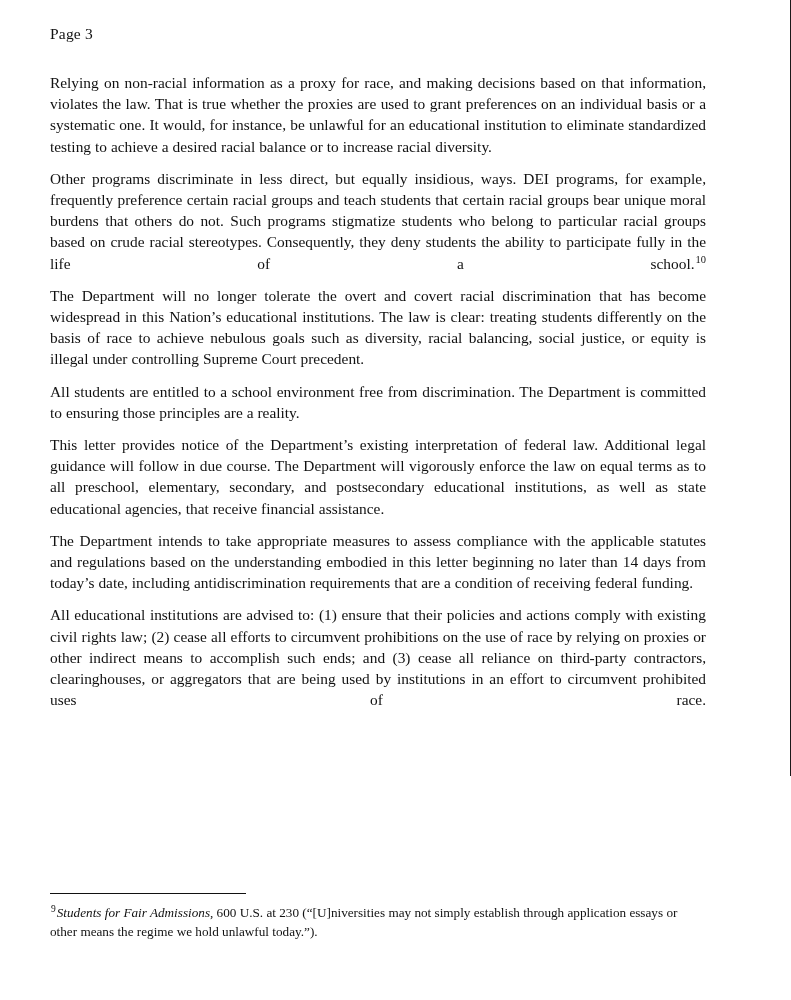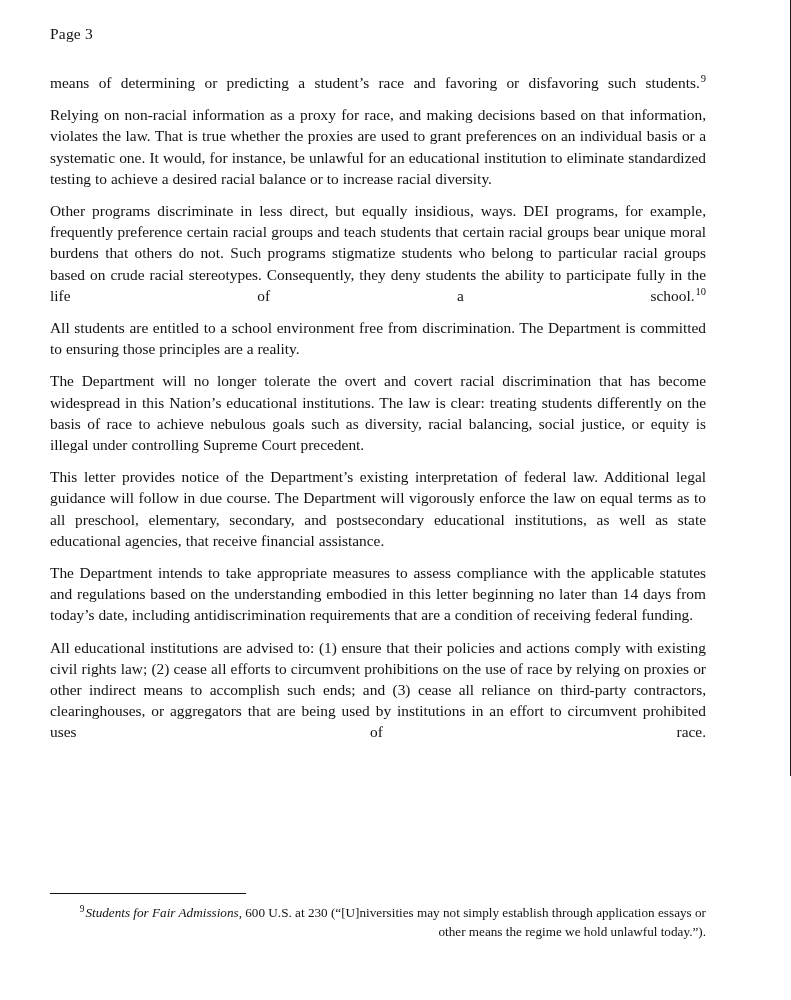--- a/index.html
+++ b/index.html
@@ -79,21 +79,21 @@
     width: 196px;
     height: 0;
     border-top: 1.6px solid #111111;
     margin: 0 0 9px 0;
   }
 
   .footnote {
     margin: 0;
     font-size: 13.2px;
     line-height: 19px;
-    text-align: right;
+    text-align: left;
     color: #111111;
   }
   .footnote sup.fn {
     font-size: 0.72em;
     vertical-align: super;
     line-height: 0;
     padding-right: 1px;
   }
   .footnote .case {
     font-style: italic;
@@ -101,29 +101,28 @@
 </style>
 </head>
 <body>
 
 <div class="page">
 
   <div class="page-header">Page 3</div>
 
   <div class="body-col">
 
-    <p class="para justify-all"><span>means of determining or predicting a student’s race and favoring or disfavoring such students.</span><sup class="fn">9</sup></p>
 
     <p class="para"><span>Relying on non-racial information as a proxy for race, and making decisions based on that information, violates the law. That is true whether the proxies are used to grant preferences on an individual basis or a systematic one. It would, for instance, be unlawful for an educational institution to eliminate standardized testing to achieve a desired racial balance or to increase racial diversity.</span></p>
 
     <p class="para justify-all"><span>Other programs discriminate in less direct, but equally insidious, ways. DEI programs, for example, frequently preference certain racial groups and teach students that certain racial groups bear unique moral burdens that others do not. Such programs stigmatize students who belong to particular racial groups based on crude racial stereotypes. Consequently, they deny students the ability to participate fully in the life of a school.</span><sup class="fn">10</sup></p>
 
+    <p class="para"><span>The Department will no longer tolerate the overt and covert racial discrimination that has become widespread in this Nation’s educational institutions. The law is clear: treating students differently on the basis of race to achieve nebulous goals such as diversity, racial balancing, social justice, or equity is illegal under controlling Supreme Court precedent.</span></p>
+
     <p class="para"><span>All students are entitled to a school environment free from discrimination. The Department is committed to ensuring those principles are a reality.</span></p>
-
-    <p class="para"><span>The Department will no longer tolerate the overt and covert racial discrimination that has become widespread in this Nation’s educational institutions. The law is clear: treating students differently on the basis of race to achieve nebulous goals such as diversity, racial balancing, social justice, or equity is illegal under controlling Supreme Court precedent.</span></p>
 
     <p class="para"><span>This letter provides notice of the Department’s existing interpretation of federal law. Additional legal guidance will follow in due course. The Department will vigorously enforce the law on equal terms as to all preschool, elementary, secondary, and postsecondary educational institutions, as well as state educational agencies, that receive financial assistance.</span></p>
 
     <p class="para"><span>The Department intends to take appropriate measures to assess compliance with the applicable statutes and regulations based on the understanding embodied in this letter beginning no later than 14 days from today’s date, including antidiscrimination requirements that are a condition of receiving federal funding.</span></p>
 
     <p class="para justify-all"><span>All educational institutions are advised to: (1) ensure that their policies and actions comply with existing civil rights law; (2) cease all efforts to circumvent prohibitions on the use of race by relying on proxies or other indirect means to accomplish such ends; and (3) cease all reliance on third-party contractors, clearinghouses, or aggregators that are being used by institutions in an effort to circumvent prohibited uses of race.</span></p>
 
   </div>
 
   <div class="footnote-area">

